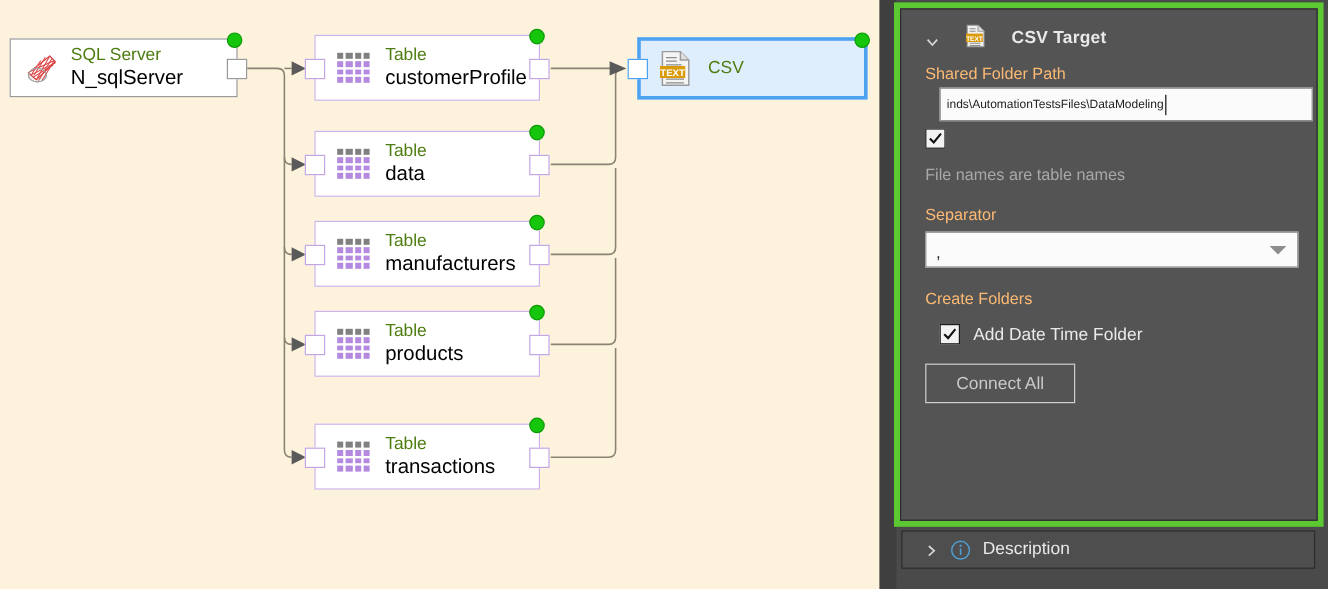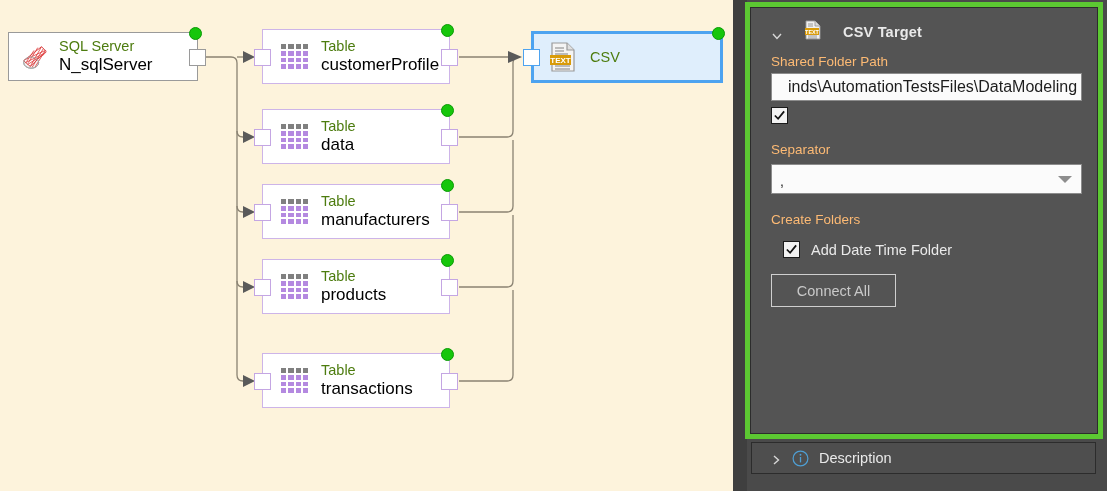--- a/index.html
+++ b/index.html
@@ -81,22 +81,22 @@
   .chev{width:12px;height:12px;flex:0 0 auto;}
   .sec-title{font-size:14.5px;color:#e9e9e9;font-weight:bold;letter-spacing:.2px;}
 
   .fld-label{font-size:13.5px;color:#fdba74;margin:0 0 7px 0;}
   .fld-label.tight{margin-bottom:4px;}
   .hint{font-size:13.5px;color:#a8a8a8;margin:14px 0 0 0;}
 
   .textbox{
     box-sizing:border-box;width:311px;height:28px;background:#fbfbfb;
     border:1px solid #8c8c8c;display:flex;align-items:center;
-    padding:0 4px 0 16px;font-size:16px;color:#1d1d1d;
-    white-space:nowrap;overflow:hidden;position:relative;
+    padding:0 4px 0 5px;font-size:10px;color:#1d1d1d;
+    white-space:nowrap;overflow:hidden;position:relative;margin-left:12px;
   }
   .caret{display:inline-block;width:1px;height:17px;background:#111;margin-left:1px;}
 
   .chk-row{display:flex;align-items:center;gap:11px;margin-top:12px;}
   .chk{
     width:17px;height:17px;box-sizing:border-box;background:#f2f2f2;
     border:1.6px solid #1b1b1b;flex:0 0 auto;position:relative;
   }
   .chk svg{position:absolute;left:1px;top:1px;}
   .chk-label{font-size:14.5px;color:#eaeaea;}
@@ -399,20 +399,21 @@
 
 
     <div class="chk-row" style="margin-top:6px;">
       <span class="chk">
         <svg viewBox="0 0 14 14" width="13" height="13" xmlns="http://www.w3.org/2000/svg">
           <path d="M2 7 L5.5 10.5 L12 2.5" fill="none" stroke="#111111" stroke-width="1.9"></path>
         </svg>
       </span>
     </div>
 
+    <div class="hint">File names are table names</div>
 
     <div class="fld-label" style="margin-top:18px;margin-bottom:7px;">Separator</div>
     <div class="combo">
       <span class="val">,</span>
       <span class="caret-dn"></span>
     </div>
 
     <div class="fld-label" style="margin-top:18px;margin-bottom:14px;">Create Folders</div>
 
     <div class="chk-row" style="margin-top:10px;margin-left:12px;">

